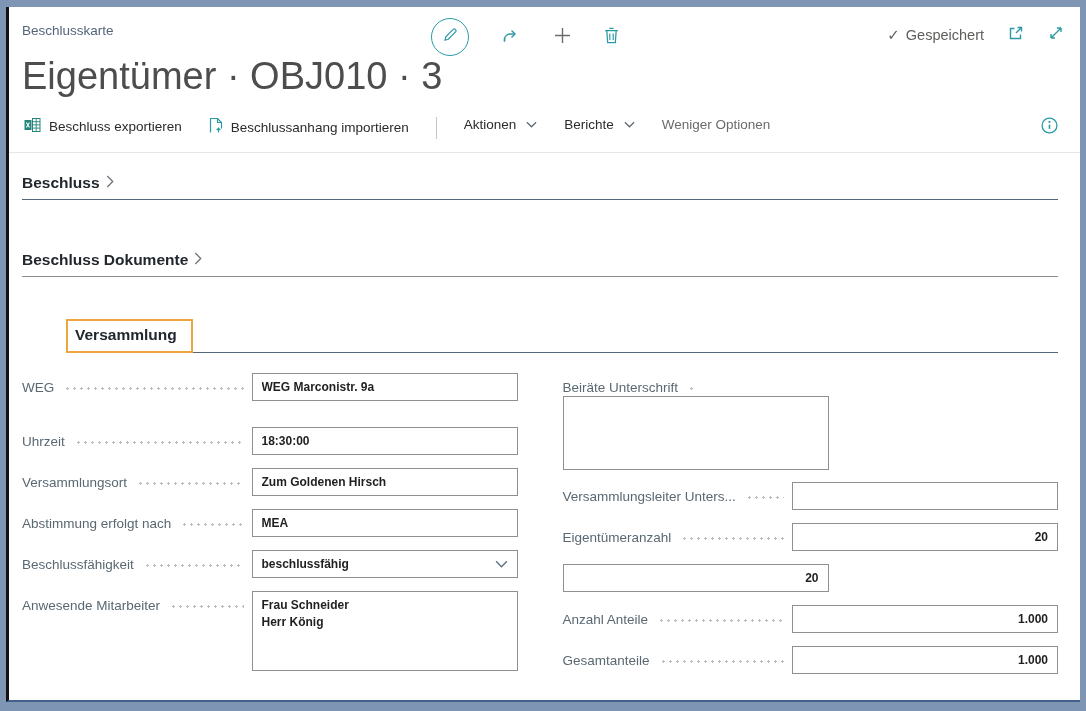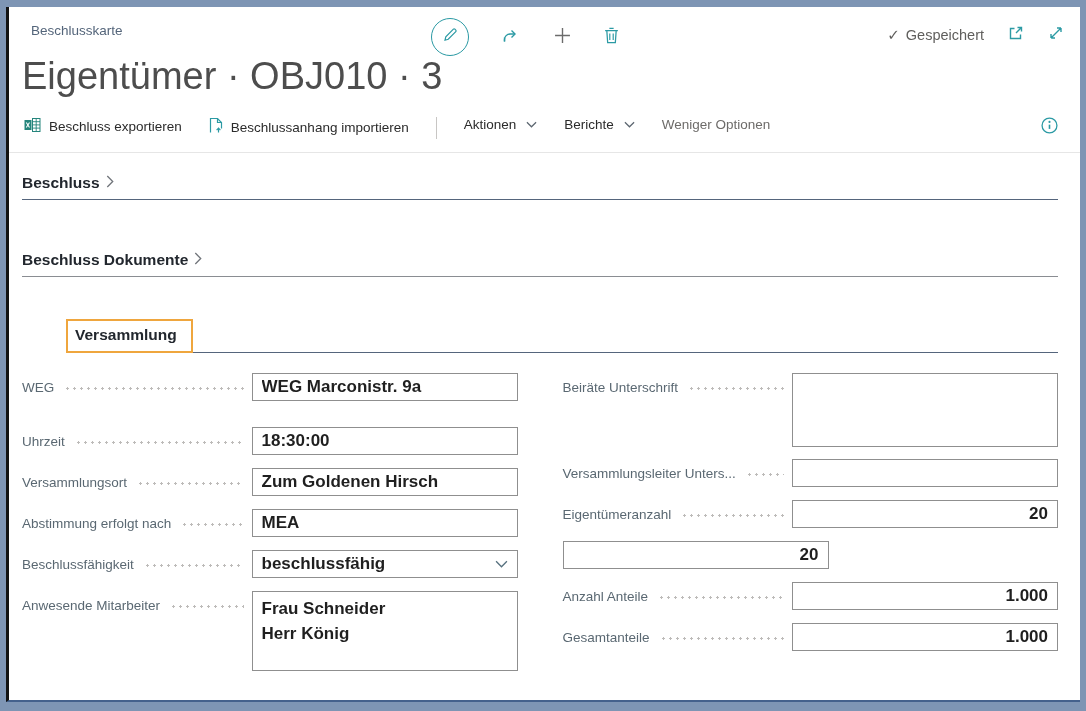--- a/index.html
+++ b/index.html
@@ -1,21 +1,21 @@
 <!DOCTYPE html>
 <html><head>
 <meta charset="utf-8">
 <style>
   html,body{margin:0;padding:0;width:1086px;height:711px;overflow:hidden;
     font-family:"Liberation Sans","DejaVu Sans",sans-serif;background:#7e95b4;}
   .window{position:absolute;top:7px;left:6px;right:6px;bottom:9px;background:#fff;
     border-left:3px solid #121212;border-bottom:2px solid #44618c;overflow:hidden;}
   
   .top-bar{position:relative;height:44px;}
-  .caption{position:absolute;left:22px;top:16px;font-size:13.5px;color:#54657a;}
+  .caption{position:absolute;left:13px;top:16px;font-size:13.5px;color:#54657a;}
   .sys-icons{position:absolute;left:422px;top:11px;display:flex;align-items:center;gap:33px;}
   .pencil-circle{width:36px;height:36px;border:1.6px solid #2b9aa4;border-radius:50%;
     display:flex;align-items:center;justify-content:center;color:#2b9aa4;cursor:pointer;}
   .sys-btn{color:#2b9aa4;display:flex;align-items:center;cursor:pointer;}
   .sys-btn.gray{color:#6b6b6b;}
   .right-icons{position:absolute;right:16px;top:18px;display:flex;align-items:center;gap:24px;}
   .saved{display:flex;align-items:center;gap:6px;color:#5f5e5c;font-size:14.5px;}
   .saved .check{color:#5f5e5c;font-size:15px;}
   
   .page-title{padding:4px 13px 10px;font-size:38px;font-weight:300;color:#4d4d4d;}
@@ -40,29 +40,29 @@
   .vers-line{flex:1;border-bottom:1.5px solid #55657c;}
   
   .form{display:grid;grid-template-columns:1fr 1fr;column-gap:45px;margin-top:20px;}
   .field-row{display:flex;align-items:flex-start;margin-bottom:13px;}
   .label-wrap{flex:1;display:flex;min-width:0;padding-top:6px;}
   .field-label{font-size:13.5px;color:#5a6872;white-space:nowrap;line-height:17px;}
   .leader{flex:1;height:17px;margin:0 8px 0 10px;min-width:8px;
     background-image:radial-gradient(circle,#bdbbb9 1.1px,transparent 1.4px);
     background-size:7px 5px;background-repeat:repeat-x;background-position:0 60%;}
   .input{width:266px;height:28px;box-sizing:border-box;border:1px solid #8f8f8f;background:#fff;
-    display:flex;align-items:center;padding:0 9px;font-size:17px;font-weight:bold;
+    display:flex;align-items:center;padding:0 9px;font-size:12px;font-weight:bold;
     color:#1f1f1f;flex-shrink:0;cursor:text;}
   .input .val{flex:1;overflow:hidden;white-space:nowrap;}
   .input.num .val{text-align:right;}
   .input .in-icon{display:flex;align-items:center;color:#4a5560;cursor:pointer;}
   .textarea{height:80px;align-items:flex-start;padding-top:5px;}
   .textarea .val{white-space:pre-line;line-height:1.45;}
   .textarea.tall{height:74px;}
-  .mb-sm{margin-bottom:12px;}
+  .mb-sm{margin-bottom:12px;flex-direction:column;}
 </style>
 </head>
 <body>
 
 <div class="window">
 
   <div class="top-bar">
     <div class="caption">Beschlusskarte</div>
 
     <div class="sys-icons">

